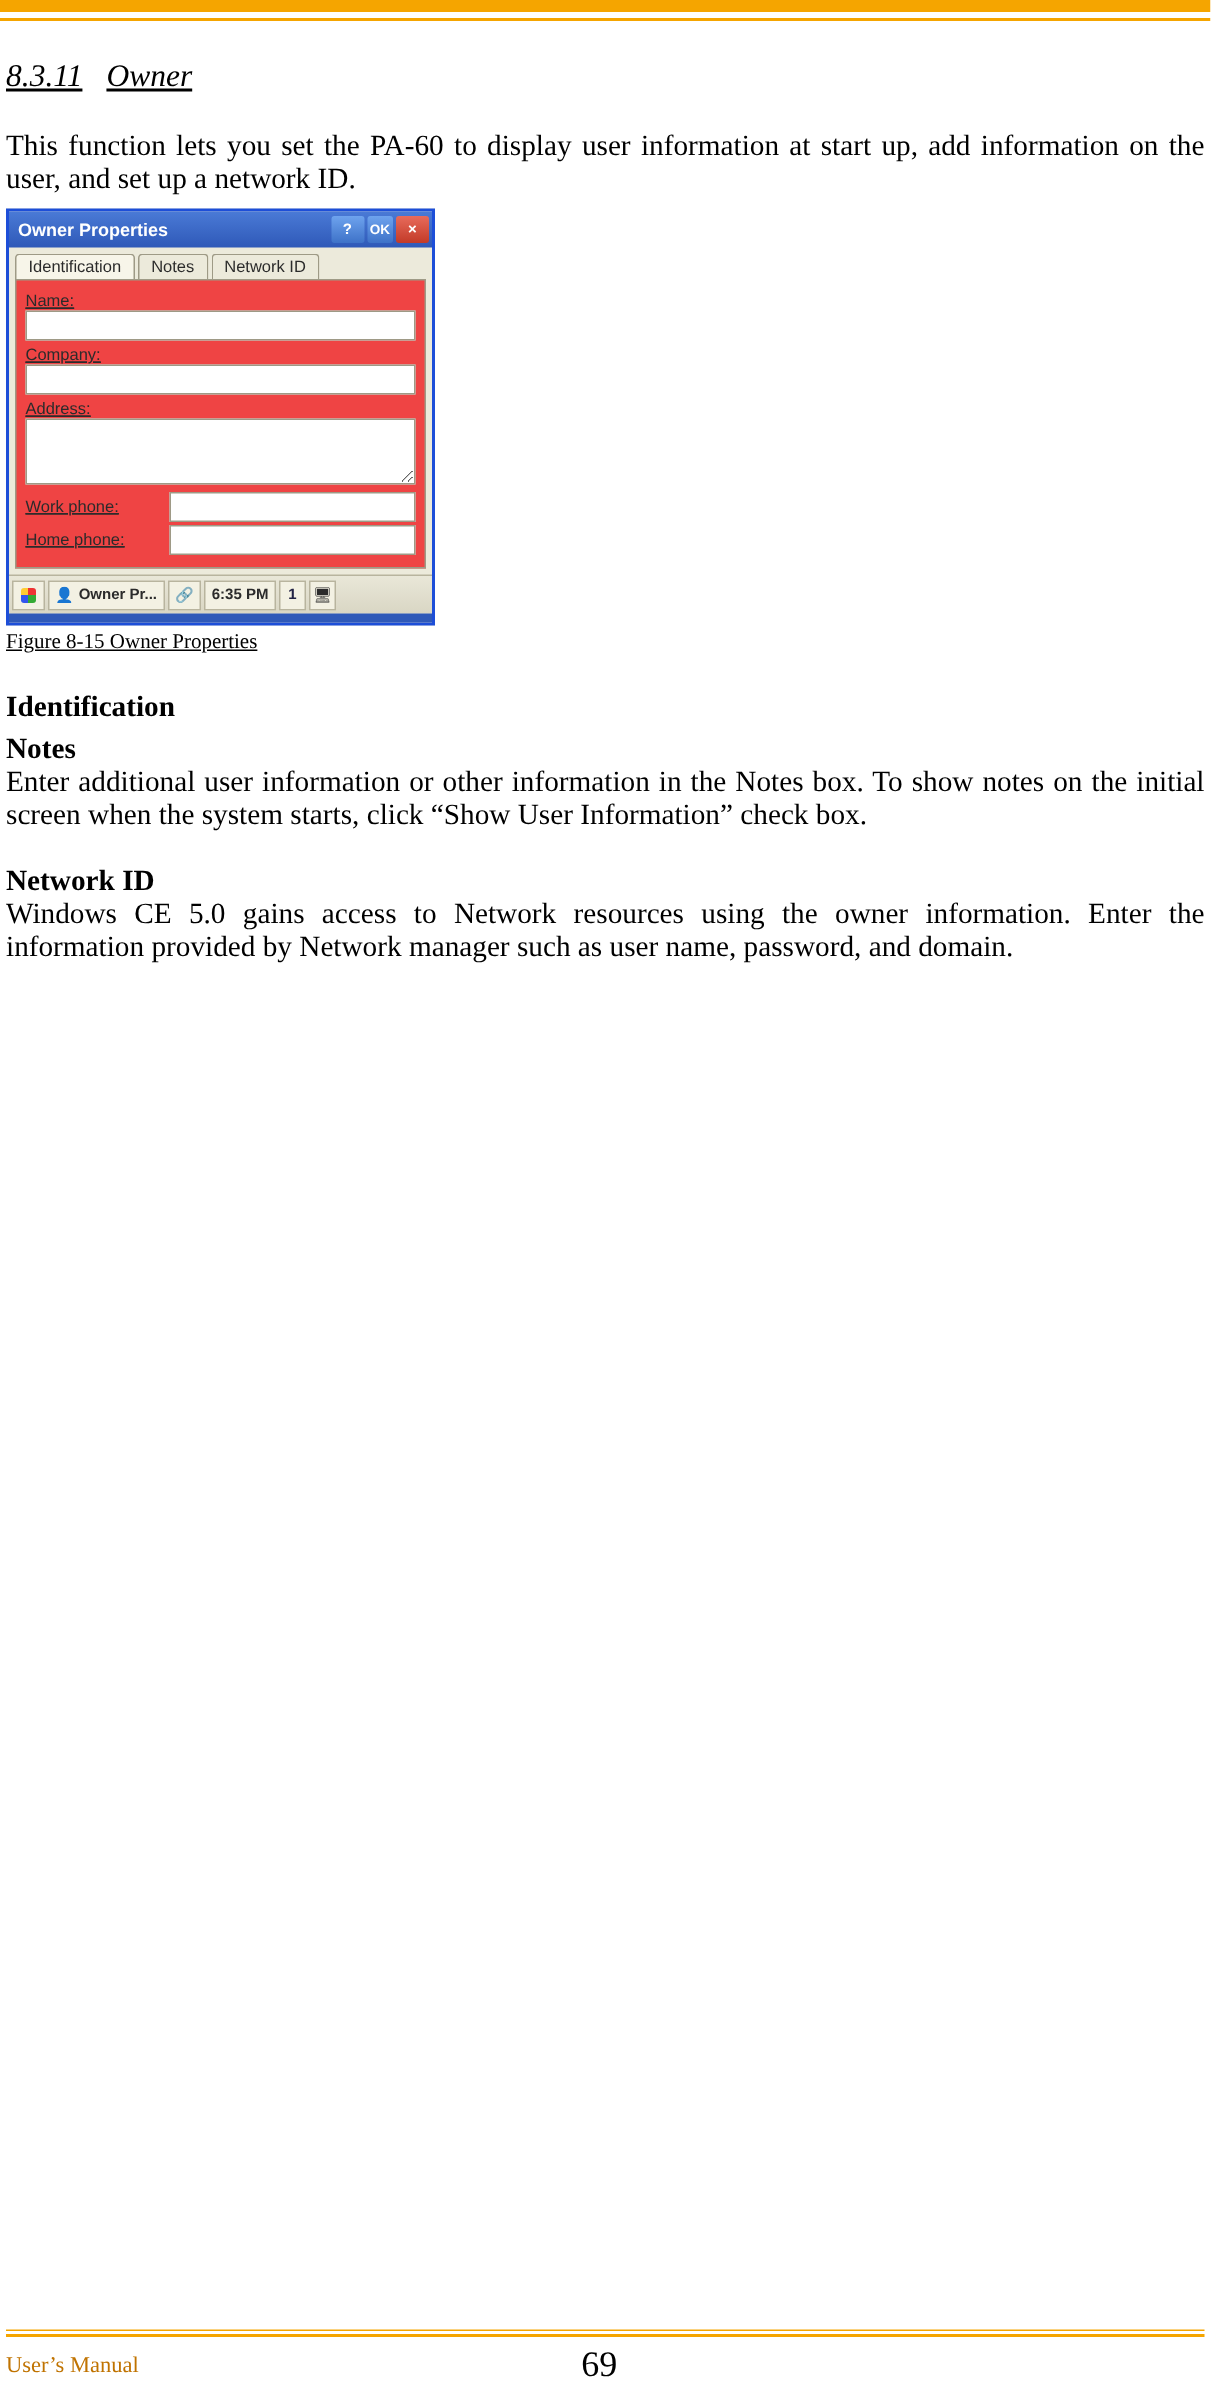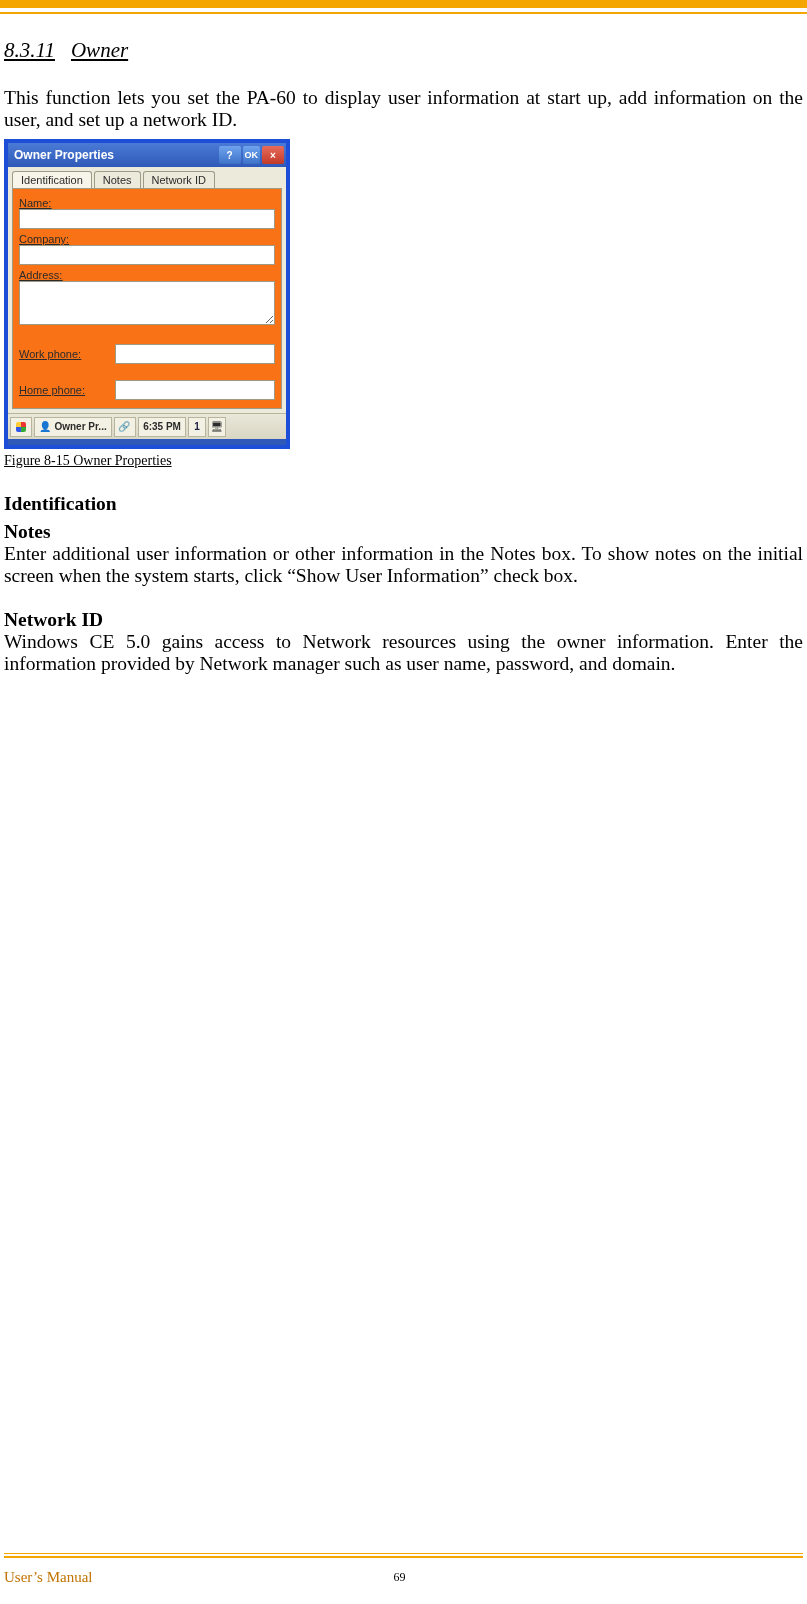--- a/index.html
+++ b/index.html
@@ -15,21 +15,21 @@
   .top-bar { height: 8px; background: #f5a500; }
   .thin-line { height: 2px; background: #f5a500; margin-top: 4px; }
   .page-content { padding: 24px 4px 0 4px; }
   .section-title { font-style: italic; font-size: 21px; margin-bottom: 24px; }
   .section-title .num { margin-right: 16px; text-decoration: underline; }
   .section-title .name { text-decoration: underline; }
   .intro { margin-bottom: 8px; text-align: justify; }
 
   
   .ownerprops {
-    width: 286px; border: 4px solid #1d4ed8; background: #eceadb;
+    width: 286px; border: 2px solid #1d4ed8; background: #eceadb;
     font-family: Tahoma, sans-serif; font-size: 12px; color: #2b2b2b;
   }
   .op-titlebar {
     height: 24px; background: linear-gradient(#4a7ad6,#2f59b8);
     display: flex; align-items: center; padding: 0 2px 0 6px; color: #fff;
     font-size: 12px; font-weight: bold;
   }
   .op-titlebar .title { flex: 1; }
   .tb-btn {
     width: 22px; height: 18px; margin-left: 2px; border-radius: 2px;
@@ -39,25 +39,25 @@
   .tb-help { background: linear-gradient(#6ea3ee,#3e72c8); color:#fff; }
   .tb-ok   { background: linear-gradient(#6ea3ee,#3e72c8); color:#fff; font-size:9px; padding:0 2px; width:auto; }
   .tb-close{ background: linear-gradient(#e86b5b,#c23a28); color:#fff; }
   .op-tabs { display:flex; padding: 4px 4px 0 4px; gap:0; }
   .op-tab {
     border:1px solid #9e9a86; border-bottom:none; background:#eceadb;
     padding:2px 8px; font-size:11px; border-radius:3px 3px 0 0; margin-right:2px;
     cursor: pointer;
   }
   .op-tab.active { background:#f7f5e9; position:relative; z-index:2; }
-  .op-body { border:1px solid #9e9a86; background:#f97316; margin:0 4px 4px 4px; padding:4px 6px 8px 6px;text-decoration:underline; }
+  .op-body { border:1px solid #9e9a86; background:#ef4444; margin:0 4px 4px 4px; padding:4px 6px 8px 6px;text-decoration:underline; }
   .op-field-label { font-size:11px; margin-top:4px; text-decoration: underline; }
   .op-input { width:100%; height:20px; border:1px solid #9e9a86; background:#fff; }
   .op-textarea { width:100%; height:44px; border:1px solid #9e9a86; background:#fff; }
-  .op-row { display:flex; align-items:center; gap:16px; margin-top:16px; }
+  .op-row { display:flex; align-items:center; gap:16px; margin-top:2px; }
   .op-row label { font-size:11px; width:80px; text-decoration: underline; }
   .op-row .op-input { flex:1; }
   .op-fieldset { border:1px solid #9e9a86; margin-top:8px; padding:4px 6px 6px 6px; }
   .op-fieldset-legend { font-size:11px; position:relative; top:-10px; background:#f7f5e9; padding:0 4px; }
   .op-check { display:flex; align-items:center; gap:6px; font-size:11px; margin-top:-6px; }
   .op-check input { width:13px; height:13px; }
   .op-taskbar {
     height:26px; background:linear-gradient(#e9e7d8,#d9d6c4);
     border-top:1px solid #b8b49e; display:flex; align-items:center; padding:0 2px; gap:2px;
   }
@@ -74,21 +74,21 @@
 
   .fig-caption { font-size: 14px; text-decoration: underline; margin: 4px 0 24px 0; }
 
   .subhead { font-weight: bold; margin-top: 6px; }
   .para { text-align: justify; margin-bottom: 22px; }
 
   .footer-rule { position:absolute; left:4px; right:4px; bottom:46px; height:2px; background:#f5a500; }
   .footer-thin { position:absolute; left:4px; right:4px; bottom:50px; height:1px; background:#f5a500; }
   .footer { position:absolute; bottom:18px; left:4px; right:12px; display:flex; align-items:center; }
   .footer .label { color:#c07300; font-size:15px; font-family:"Times New Roman",serif; }
-  .footer .pagenum { position:absolute; left:50%; transform:translateX(-50%); font-size:12px;text-align:center; }
+  .footer .pagenum { position:absolute; left:50%; transform:translateX(-50%); font-size:24px;text-align:center; }
 </style>
 </head>
 <body>
 
 <div class="top-bar"></div>
 <div class="thin-line"></div>
 
 <div class="page-content">
 
   <div class="section-title">

